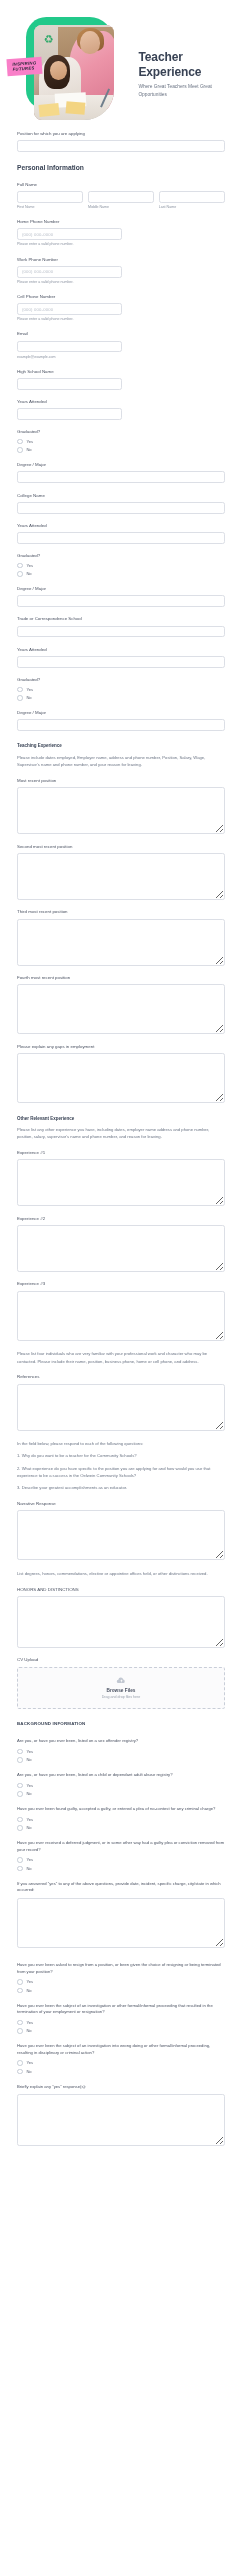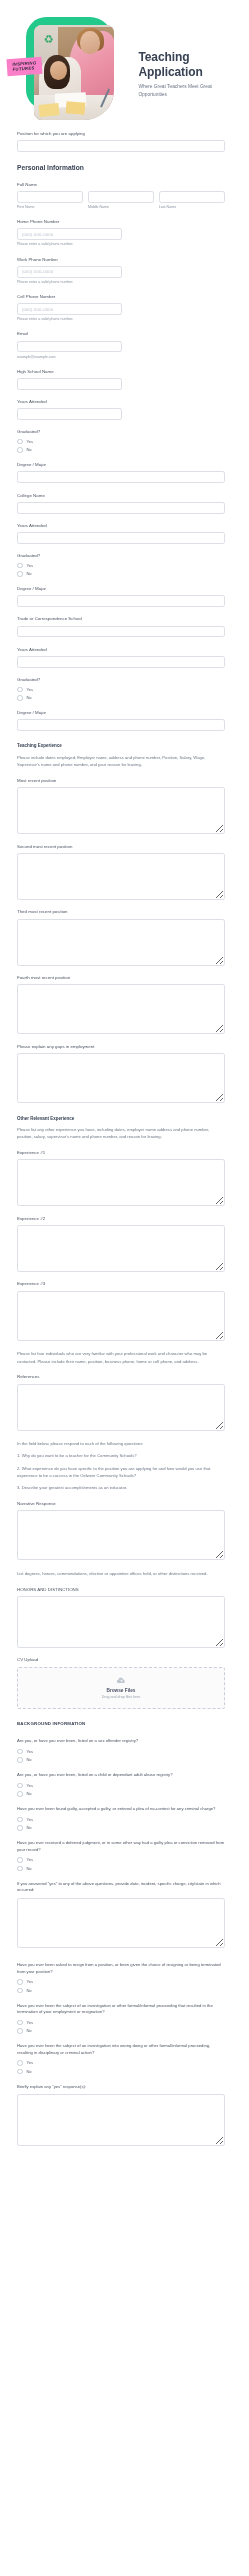--- a/index.html
+++ b/index.html
@@ -325,21 +325,21 @@
         <div class="ph-note-a"></div>
         <div class="ph-note-b"></div>
         <div class="ph-pencil"></div>
       </div>
       <div class="hero-badge">
         <span>INSPIRING</span>
         <span>FUTURES</span>
       </div>
     </div>
     <div class="hero-text">
-      <div class="hero-title">Teaching Application</div>
+      <div class="hero-title">Teacher Experience</div>
       <div class="hero-sub">Where Great Teachers Meet Great Opportunities</div>
     </div>
   </div>
 
   <div class="form-body">
 
     <div class="field">
       <div class="field-label">Position for which you are applying</div>
       <input class="txt" type="text" value="" style="">
     </div>

